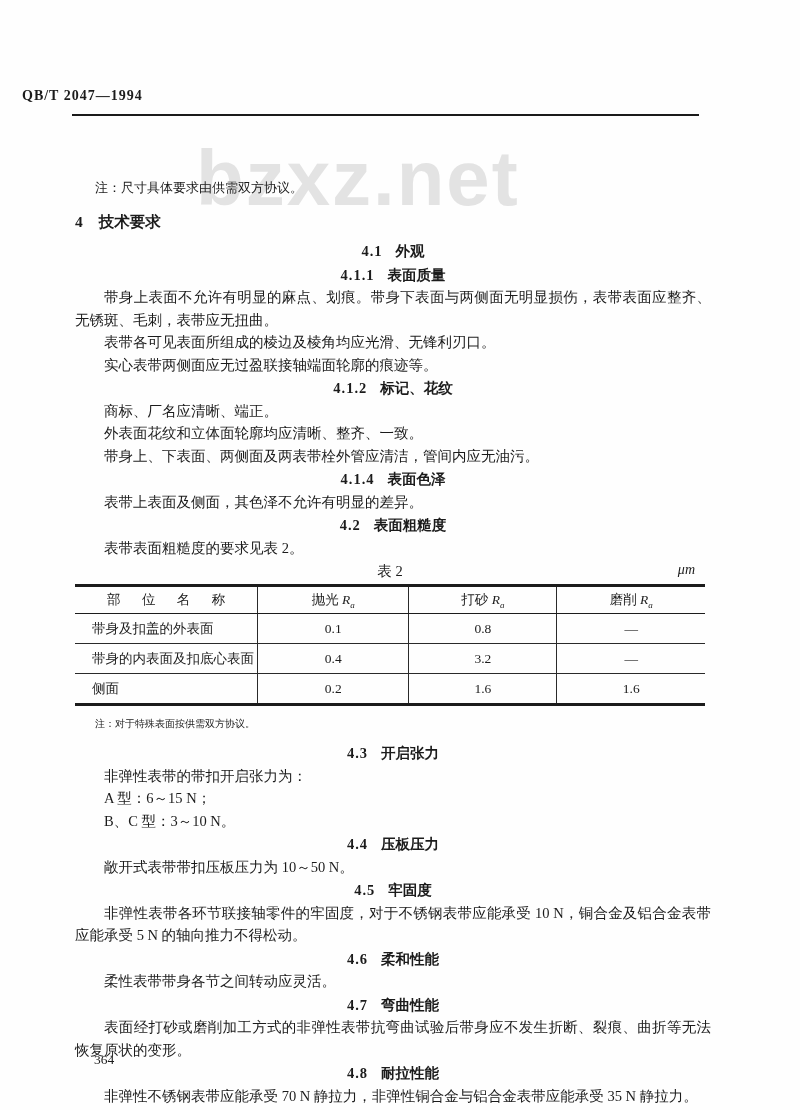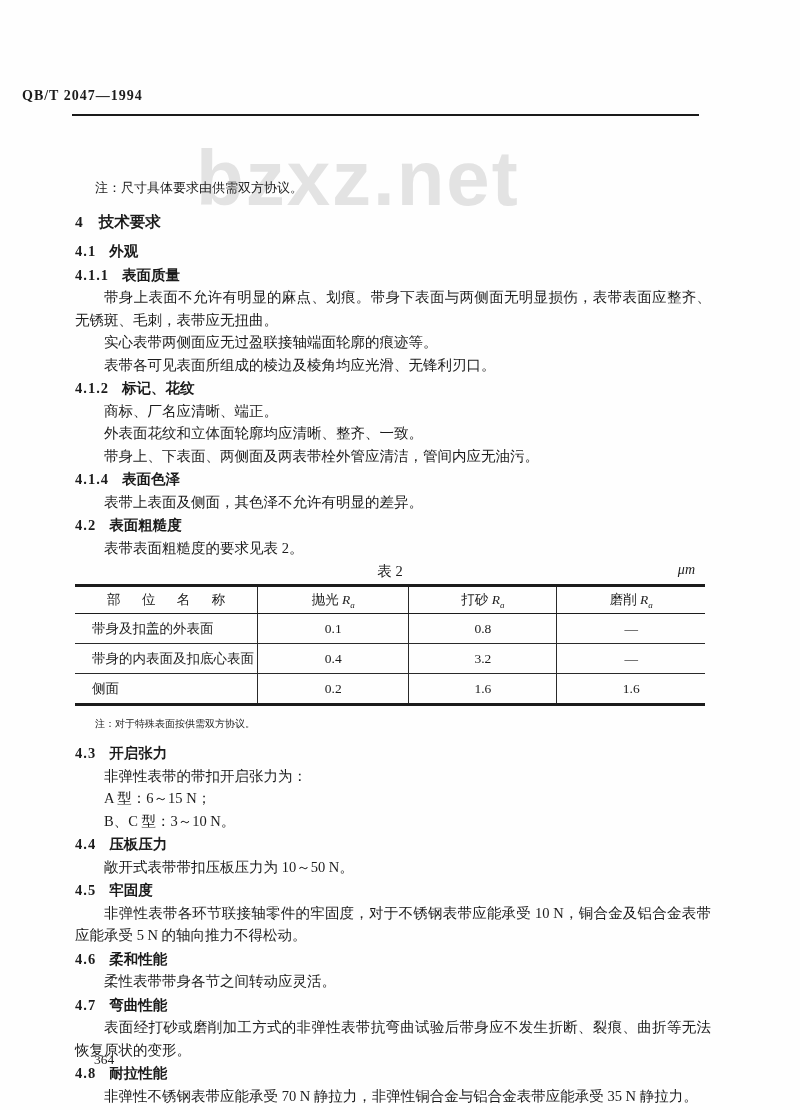--- a/index.html
+++ b/index.html
@@ -68,20 +68,21 @@
     margin: 10px 0 7px 0;
     font-family: "Liberation Sans", "DejaVu Sans", sans-serif;
   }
   .chapter .num { margin-right: 16px; font-family: "Liberation Serif", serif; }
   .h2, .h3 {
     font-weight: bold;
     font-size: 14.5px;
     line-height: 22.5px;
     margin: 1px 0 0 0;
     font-family: "Liberation Sans", "DejaVu Sans", sans-serif;
+    text-align: center;
   }
   .h2 .num, .h3 .num { margin-right: 13px; font-family: "Liberation Serif", serif; letter-spacing: 1px; }
   .para {
     font-size: 14.5px;
     line-height: 22.5px;
     margin: 0;
     text-indent: 2em;
     text-align: justify;
   }
   
@@ -155,22 +156,22 @@
 
   <div class="content">
 
     <div class="top-note">注：尺寸具体要求由供需双方协议。</div>
 
     <div class="chapter"><span class="num">4</span><span>技术要求</span></div>
 
     <div class="h2"><span class="num">4.1</span><span>外观</span></div>
     <div class="h3"><span class="num">4.1.1</span><span>表面质量</span></div>
     <p class="para">带身上表面不允许有明显的麻点、划痕。带身下表面与两侧面无明显损伤，表带表面应整齐、无锈斑、毛刺，表带应无扭曲。</p>
+    <p class="para">表带各可见表面所组成的棱边及棱角均应光滑、无锋利刃口。</p>
     <p class="para">实心表带两侧面应无过盈联接轴端面轮廓的痕迹等。</p>
-    <p class="para">表带各可见表面所组成的棱边及棱角均应光滑、无锋利刃口。</p>
     <div class="h3"><span class="num">4.1.2</span><span>标记、花纹</span></div>
     <p class="para">商标、厂名应清晰、端正。</p>
     <p class="para">外表面花纹和立体面轮廓均应清晰、整齐、一致。</p>
     <p class="para">带身上、下表面、两侧面及两表带栓外管应清洁，管间内应无油污。</p>
     <div class="h3"><span class="num">4.1.4</span><span>表面色泽</span></div>
     <p class="para">表带上表面及侧面，其色泽不允许有明显的差异。</p>
     <div class="h2"><span class="num">4.2</span><span>表面粗糙度</span></div>
     <p class="para">表带表面粗糙度的要求见表 2。</p>
 
     <div class="tbl-caption-row">

